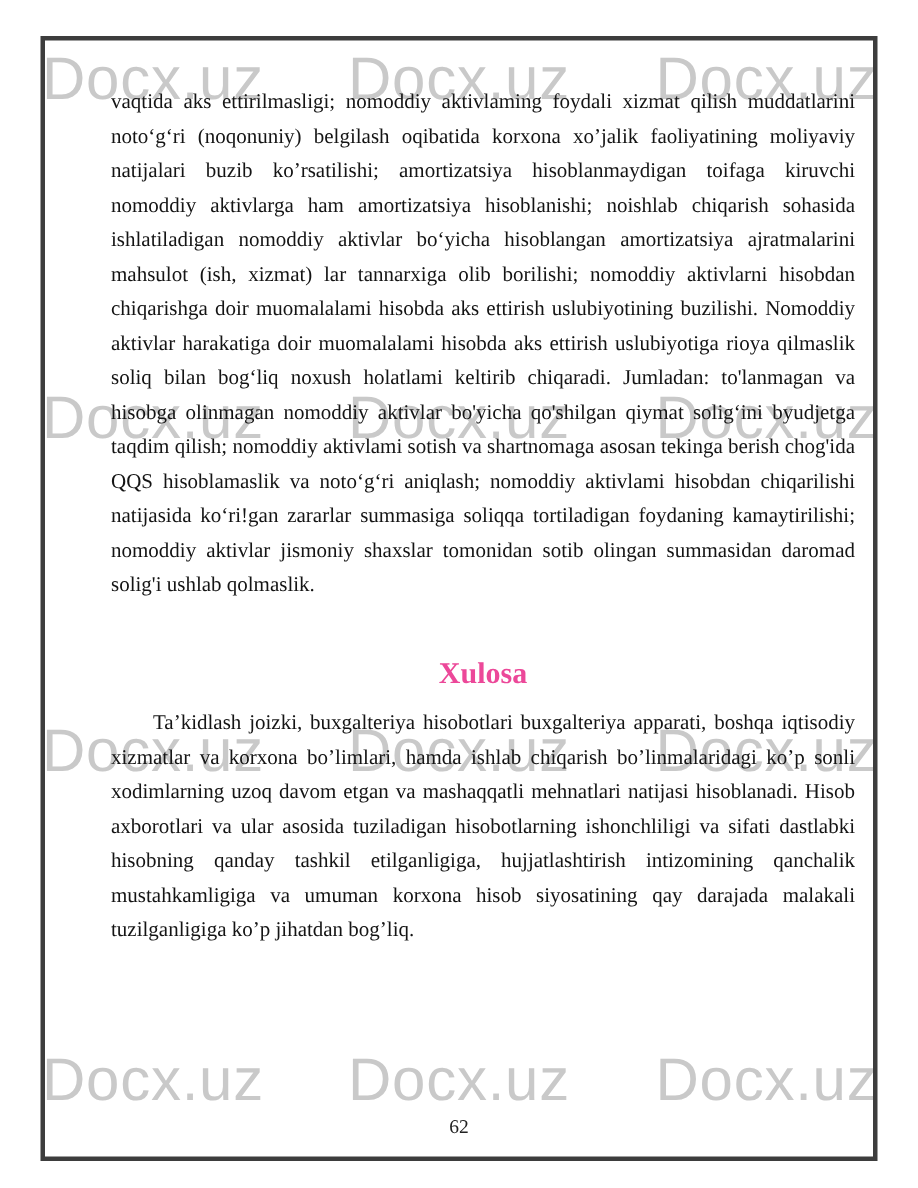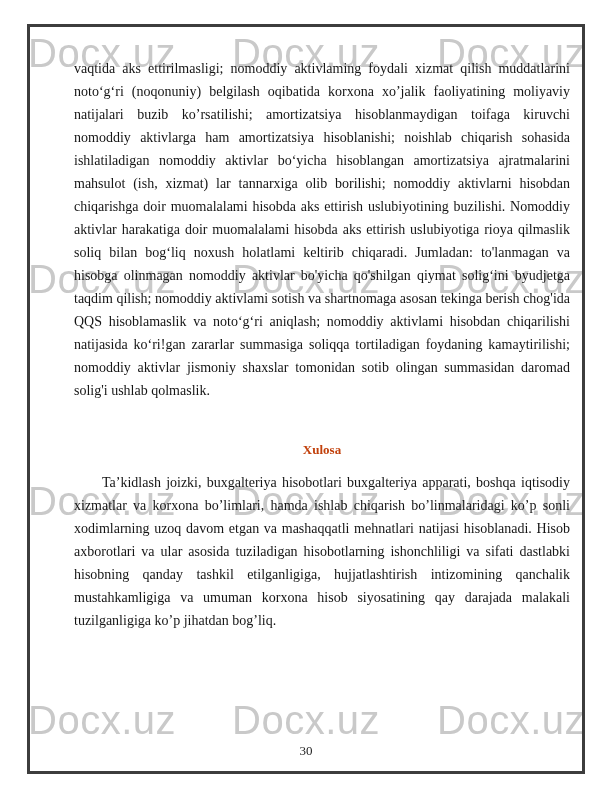--- a/index.html
+++ b/index.html
@@ -40,24 +40,24 @@
     text-align:justify;
     color:#141414;
   }
   .ind {
     text-indent:28px;
     margin-top:10px;
   }
   .heading {
     margin:36px 0 5px 0;
     text-align:center;
-    font-size:13px;
+    font-size:20px;
     line-height:23px;
     font-weight:bold;
-    color:#c2410c;
+    color:#ec4899;
   }
   .pagenum {
     position:absolute;
     bottom:12px; left:0; right:0;
     text-align:center;
     font-size:13px;
     color:#222;
   }
 </style>
 </head>
@@ -84,16 +84,16 @@
   </div>
 
   <div class="frame">
     <p class="p">vaqtida aks ettirilmasligi; nomoddiy aktivlaming foydali xizmat qilish muddatlarini noto‘g‘ri (noqonuniy) belgilash oqibatida korxona xo’jalik faoliyatining moliyaviy natijalari buzib ko’rsatilishi; amortizatsiya hisoblanmaydigan toifaga kiruvchi nomoddiy aktivlarga ham amortizatsiya hisoblanishi; noishlab chiqarish sohasida ishlatiladigan nomoddiy aktivlar bo‘yicha hisoblangan amortizatsiya ajratmalarini mahsulot (ish, xizmat) lar tannarxiga olib borilishi; nomoddiy aktivlarni hisobdan chiqarishga doir muomalalami hisobda aks ettirish uslubiyotining buzilishi. Nomoddiy aktivlar harakatiga doir muomalalami hisobda aks ettirish uslubiyotiga rioya qilmaslik soliq bilan bog‘liq noxush holatlami keltirib chiqaradi. Jumladan: to'lanmagan va hisobga olinmagan nomoddiy aktivlar bo'yicha qo'shilgan qiymat solig‘ini byudjetga taqdim qilish; nomoddiy aktivlami sotish va shartnomaga asosan tekinga berish chog'ida QQS hisoblamaslik va noto‘g‘ri aniqlash; nomoddiy aktivlami hisobdan chiqarilishi natijasida ko‘ri!gan zararlar summasiga soliqqa tortiladigan foydaning kamaytirilishi; nomoddiy aktivlar jismoniy shaxslar tomonidan sotib olingan summasidan daromad solig'i ushlab qolmaslik.</p>
 
     <h3 class="heading">Xulosa</h3>
 
     <p class="p ind">Ta’kidlash joizki, buxgalteriya hisobotlari buxgalteriya apparati, boshqa iqtisodiy xizmatlar va korxona bo’limlari, hamda ishlab chiqarish bo’linmalaridagi ko’p sonli xodimlarning uzoq davom etgan va mashaqqatli mehnatlari natijasi hisoblanadi. Hisob axborotlari va ular asosida tuziladigan hisobotlarning ishonchliligi va sifati dastlabki hisobning qanday tashkil etilganligiga, hujjatlashtirish intizomining qanchalik mustahkamligiga va umuman korxona hisob siyosatining qay darajada malakali tuzilganligiga ko’p jihatdan bog’liq.</p>
 
 
-    <div class="pagenum">30</div>
+    <div class="pagenum">62</div>
   </div>
 
 </div>
 
 </body></html>

